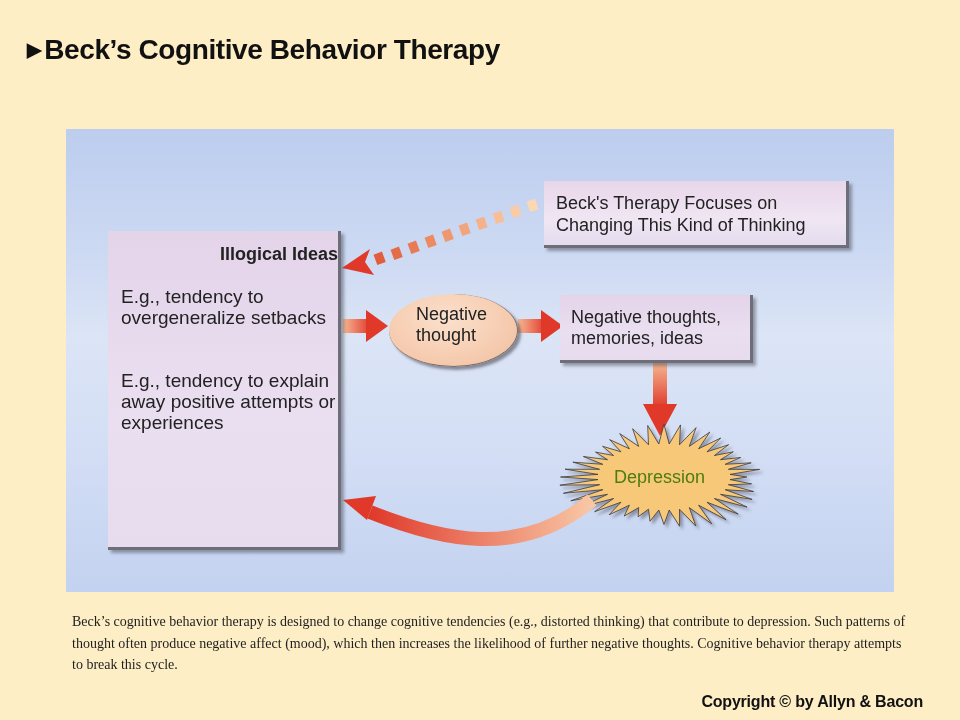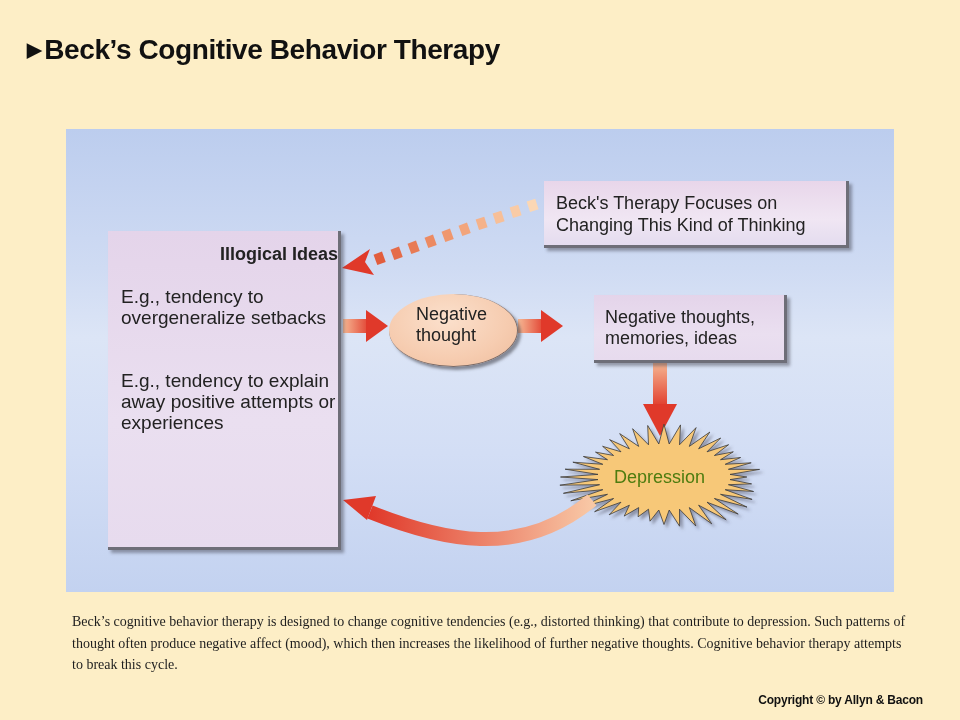--- a/index.html
+++ b/index.html
@@ -45,21 +45,21 @@
       position: absolute; left: 13px; width: 215px;
     }
     .focus-box {
       left: 544px; top: 169px; width: 302px; height: 64px;
       font-size: 18px; line-height: 22px;
       background: linear-gradient(180deg, #e8d6ea 0%, #f0e6f3 60%, #e4dcef 100%);
       margin-top: 12px;
     }
     .focus-box .txt { position: absolute; left: 12px; top: 11px; }
     .thoughts-box {
-      left: 594px; top: 295px; width: 190px; height: 65px;
+      left: 560px; top: 295px; width: 190px; height: 65px;
       font-size: 18px; line-height: 21px;
     }
     .thoughts-box .txt { position: absolute; left: 11px; top: 12px; }
     .ellipse {
       position: absolute; left: 389px; top: 294px; width: 128px; height: 72px;
       border-radius: 50%;
       background: radial-gradient(ellipse at 45% 35%, #fbe0cc 0%, #f6ccb0 60%, #eebc9c 100%);
       box-shadow: 3px 3px 3px rgba(60,60,70,0.55);
       border-right: 1px solid #7a6a66; border-bottom: 1px solid #7a6a66;
     }
@@ -72,21 +72,21 @@
       font-size: 18px; color: #4d7c0f;
     }
     svg.overlay { position: absolute; left: 0; top: 0; }
     .caption {
       position: absolute; left: 72px; top: 611px; width: 840px;
       font-family: "Liberation Serif", serif; font-size: 14px; line-height: 21.5px;
       color: #1e1e1e;
     }
     .copyright {
       position: absolute; right: 37px; top: 693px;
-      font-family: "Liberation Sans", sans-serif; font-weight: bold; font-size: 12px;
+      font-family: "Liberation Sans", sans-serif; font-weight: bold; font-size: 16px;
       color: #111; letter-spacing: -0.2px;
     }
   </style>
 </head>
 <body>
 
 <div class="slide-title">
   <span class="bullet">▶</span>
   <span>Beck’s Cognitive Behavior Therapy</span>
 </div>

